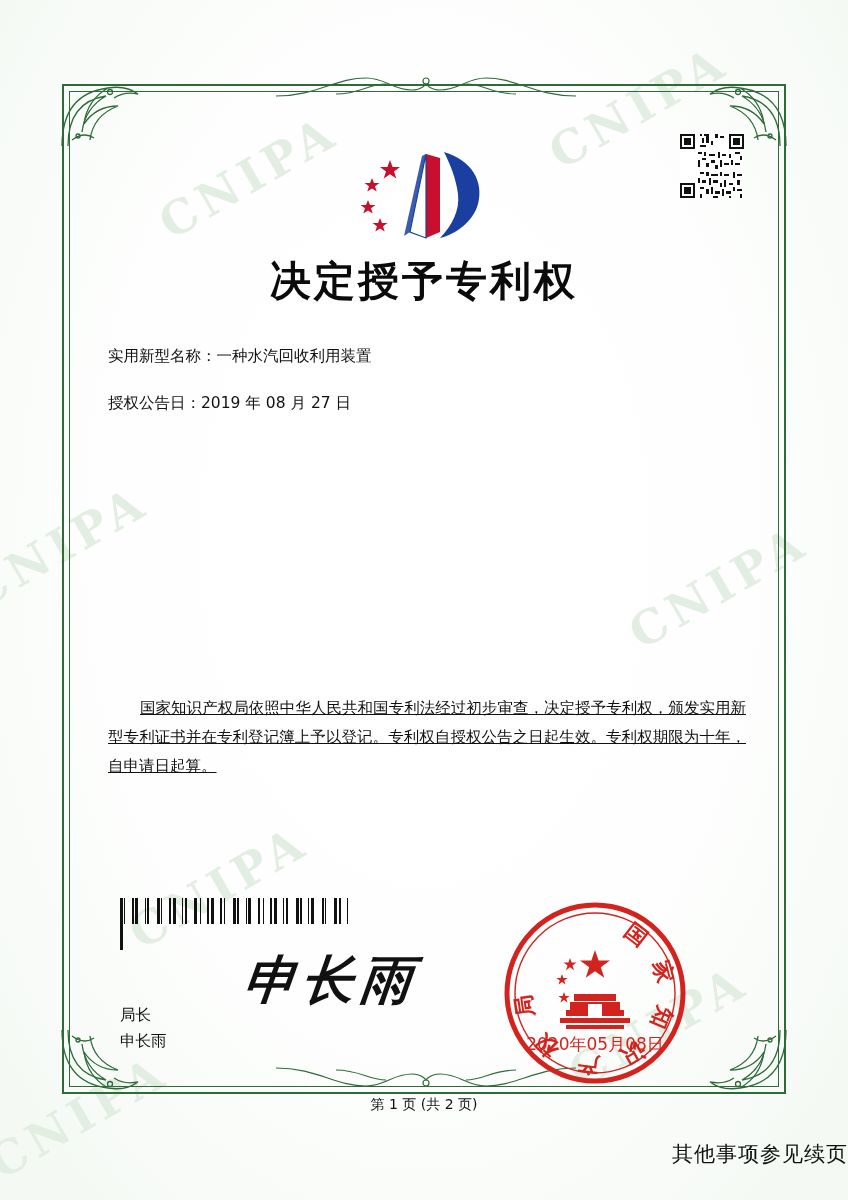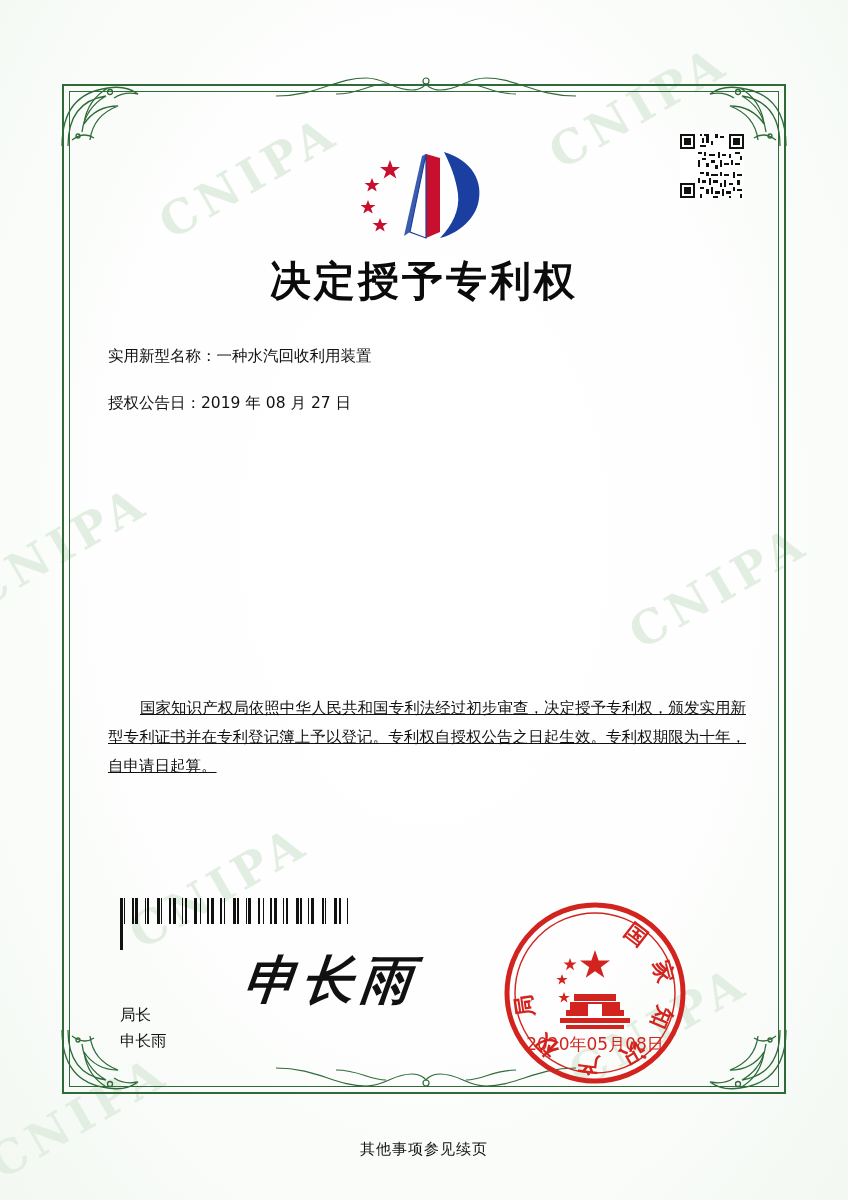--- a/index.html
+++ b/index.html
@@ -109,22 +109,22 @@
   }
 
   
   .seal{position:absolute;left:438px;top:814px;width:190px;height:190px;}
 
   .page-num{
     position:absolute;left:0;right:0;top:1012px;text-align:center;
     font-size:14px;color:#111;
   }
   .footnote{
-    position:absolute;left:0;right:0;top:1140px;text-align:center;
-    font-size:15px;color:#111;letter-spacing:1px;
+    position:absolute;left:0;right:0;top:1140px;text-align:right;
+    font-size:21px;color:#111;letter-spacing:1px;
   }
 </style>
 </head>
 <body>
 
 <div class="page">
 
   <div class="wm a">CNIPA</div>
   <div class="wm b">CNIPA</div>
   <div class="wm c">CNIPA</div>
@@ -366,16 +366,17 @@
           <rect x="70" y="104" width="50" height="8"></rect>
           <rect x="74" y="96" width="42" height="7"></rect>
           <rect x="88" y="106" width="14" height="12" fill="#fff"></rect>
           <rect x="60" y="120" width="70" height="5"></rect>
           <rect x="66" y="127" width="58" height="4"></rect>
         </g>
         <text x="95" y="152" text-anchor="middle" font-size="17" fill="#d3231f" font-family="'DejaVu Sans','Liberation Sans',sans-serif">2020年05月08日</text>
       </svg>
     </div>
 
+    <div class="page-num">第 1 页 (共 2 页)</div>
   </div>
 
   <div class="footnote">其他事项参见续页</div>
 </div>
 
 </body></html>

